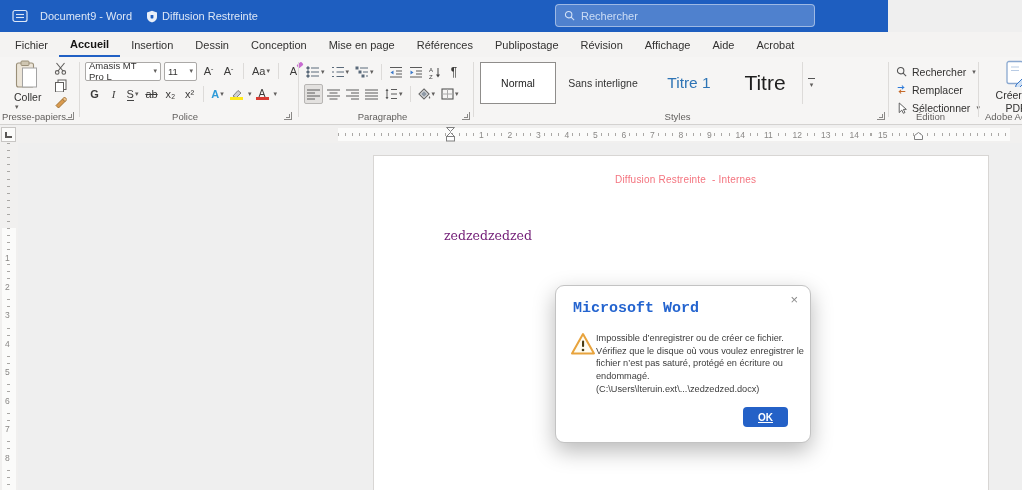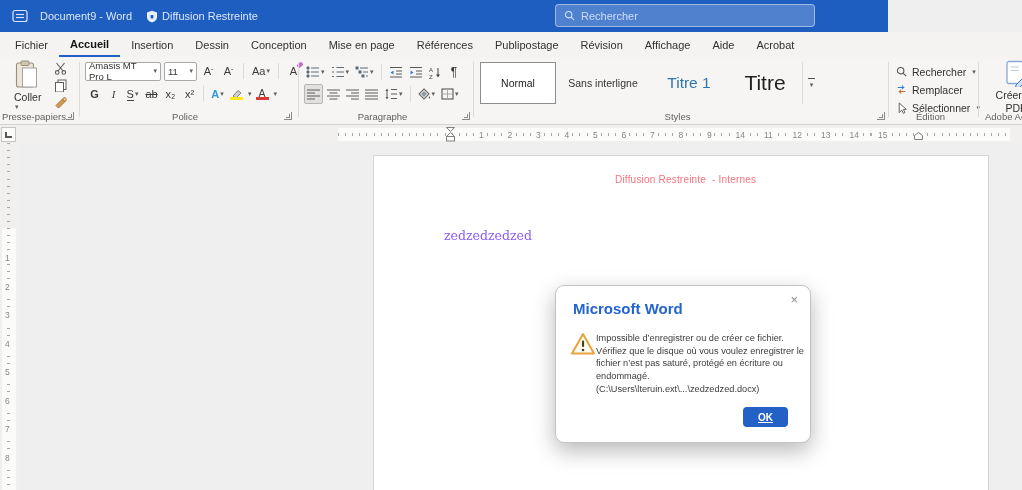--- a/index.html
+++ b/index.html
@@ -62,26 +62,26 @@
   .indent-right { position:absolute; left:576px; top:4px; }
 
   
   .docarea { position:absolute; left:0; top:143px; width:1022px; height:347px; background:#efefef; }
   .vruler { position:absolute; left:0; top:0; width:18px; height:347px; background:#f1f0ef; }
   .vruler .vwhite { position:absolute; left:2px; top:85px; width:14px; height:262px; background:#fbfbfa; }
   .vticks { position:absolute; left:7px; top:0; width:3px; height:347px; background:repeating-linear-gradient(180deg,#aaa8a5 0 1px,transparent 1px 7.1px); }
   .vrnum { position:absolute; left:4px; font-size:8.5px; color:#8a8886; background:#fbfbfa; line-height:9px; padding:1px 1px; }
   .page { position:absolute; left:373px; top:12px; width:616px; height:335px; background:#fff; border:1px solid #d8d6d4; border-bottom:none; }
   .hdrtext { position:absolute; left:241px; top:18px; font-size:10px; color:#f4747f; white-space:pre; letter-spacing:.2px; }
-  .bodytext { position:absolute; left:70px; top:72px; font-size:12.5px; color:#8b5cf6; font-family:"DejaVu Serif",serif; }
+  .bodytext { position:absolute; left:70px; top:72px; font-size:12.5px; color:#701a75; font-family:"DejaVu Serif",serif; }
 
   
   .dialog { position:absolute; left:555px; top:285px; width:256px; height:158px; background:#fff; border:1px solid #c3c3c3; border-radius:9px; box-shadow:0 8px 22px rgba(0,0,0,.28); z-index:10; }
   .dlg-close { position:absolute; right:12px; top:6px; font-size:13px; color:#8a8a8a; cursor:default; }
-  .dlg-title { position:absolute; left:17px; top:14px; font-size:15px; font-weight:bold; color:#2464cf; }
+  .dlg-title { position:absolute; left:17px; top:14px; font-size:15px; font-weight:bold; color:#2464cf;font-family:Liberation Mono, monospace; }
   .dlg-content { position:absolute; left:14px; top:46px; display:flex; }
   .dlg-msg { width:214px; font-size:9.2px; line-height:1.38; color:#3c3c3c; white-space:pre-line; }
   .dlg-ok { position:absolute; right:22px; bottom:15px; width:45px; height:20px; background:#2461c7; border:none; border-radius:4px; color:#fff; font-size:10px; font-weight:bold; text-decoration:underline; font-family:"Liberation Sans",sans-serif; cursor:default; }
 
   svg { display:block; }
 </style>
 </head>
 <body>
 
 <div class="titlebar">

